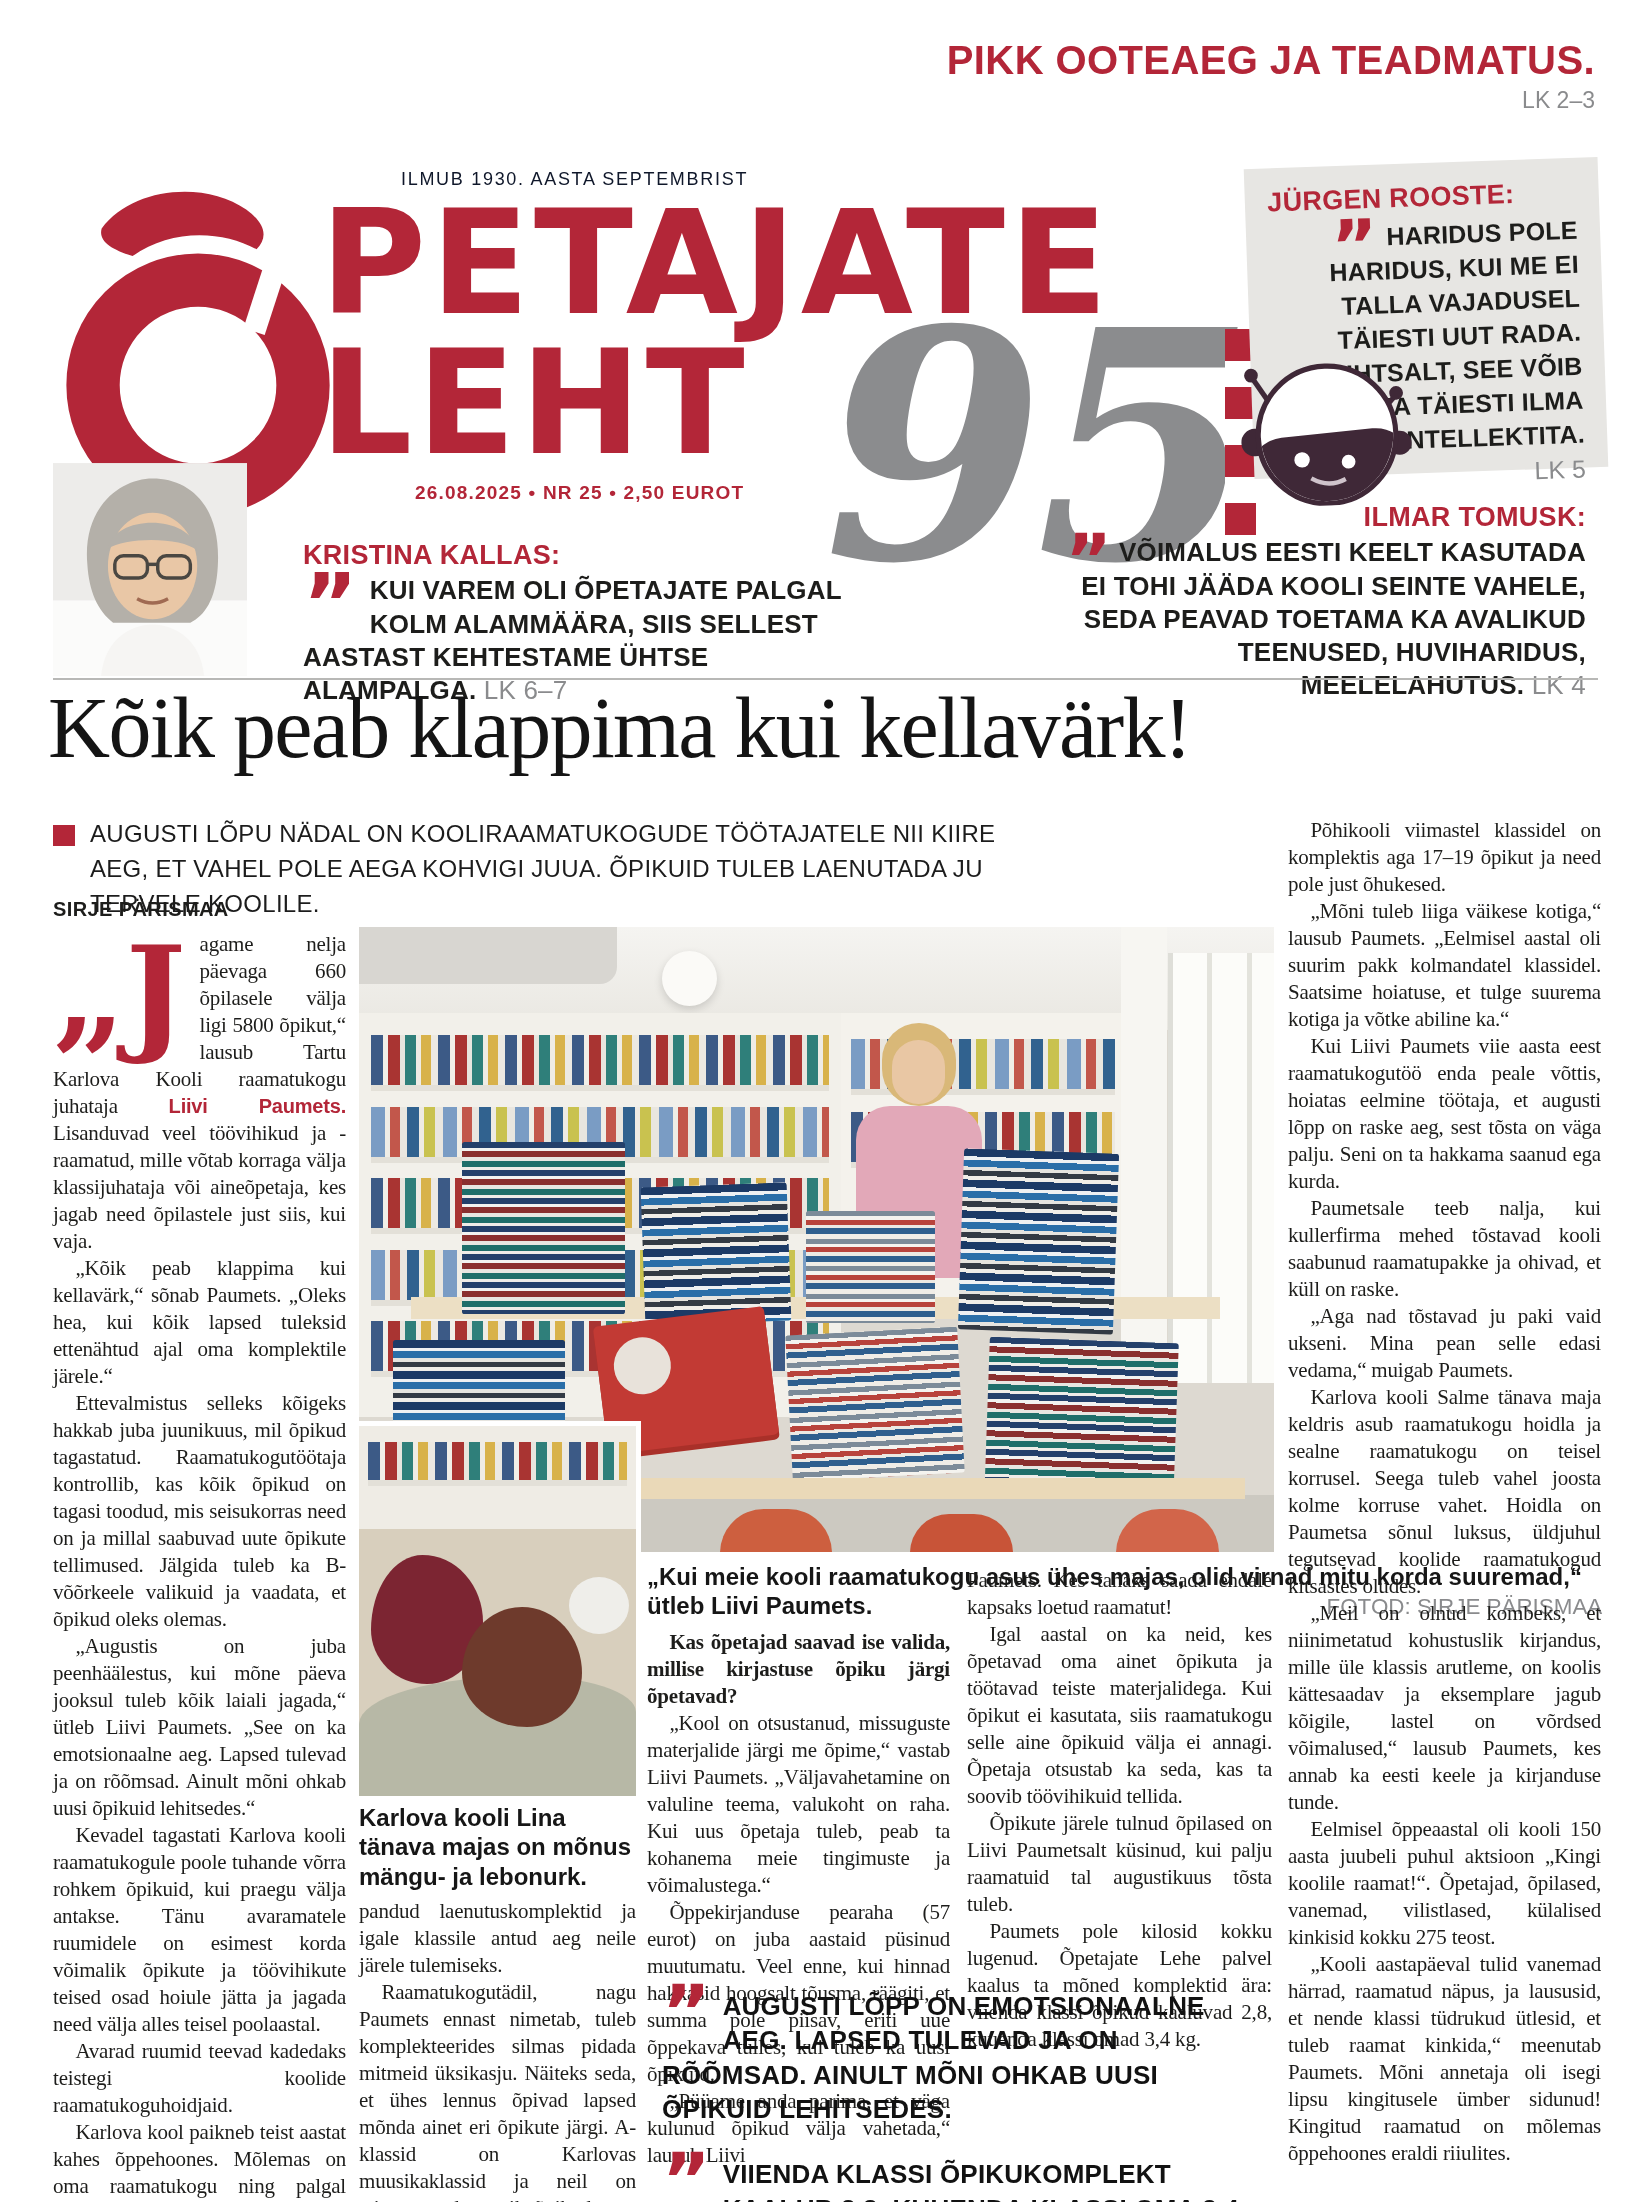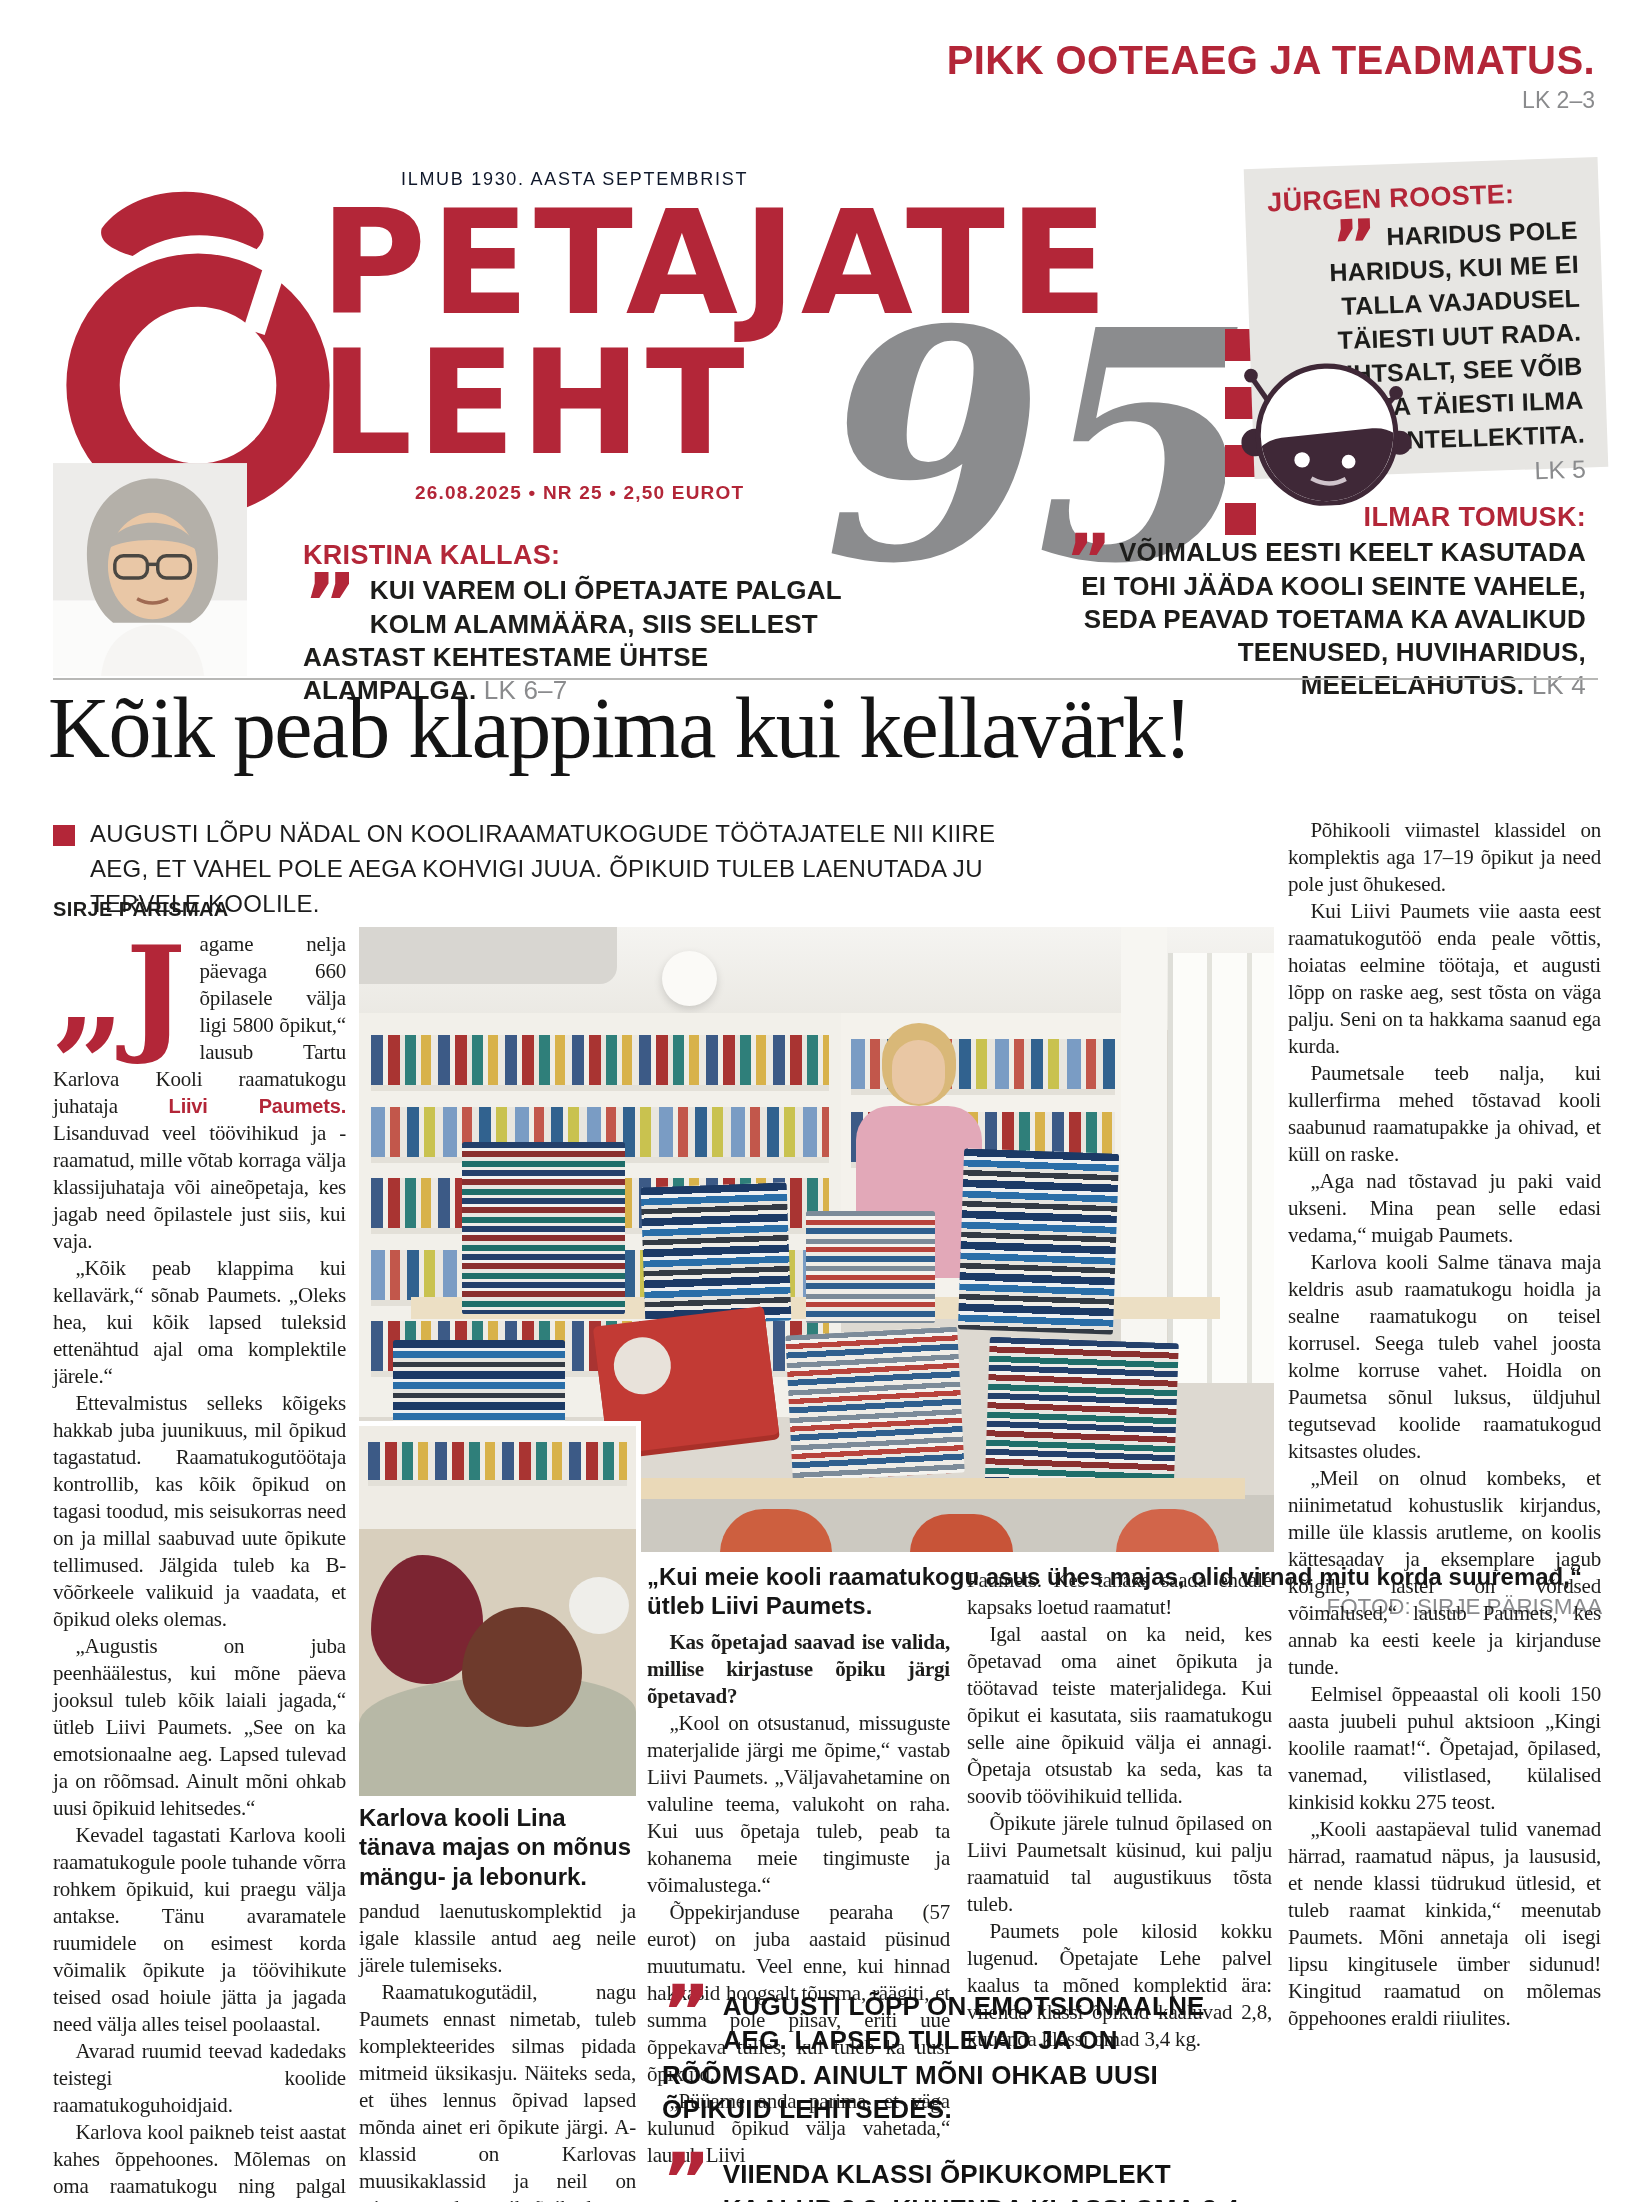--- a/index.html
+++ b/index.html
@@ -273,20 +273,21 @@
 
   <div class="abs body-col col4">
       <p class="para noindent">Paumets. Kes tahaks saada endale kapsaks loetud raamatut!</p>
       <p class="para">Igal aastal on ka neid, kes õpetavad oma ainet õpikuta ja töötavad teiste materjalidega. Kui õpikut ei kasutata, siis raamatukogu selle aine õpikuid välja ei annagi. Õpetaja otsustab ka seda, kas ta soovib töövihikuid tellida.</p>
       <p class="para">Õpikute järele tulnud õpilased on Liivi Paumetsalt küsinud, kui palju raamatuid tal augustikuus tõsta tuleb.</p>
       <p class="para">Paumets pole kilosid kokku lugenud. Õpetajate Lehe palvel kaalus ta mõned komplektid ära: viienda klassi õpikud kaaluvad 2,8, kuuenda klassi omad 3,4 kg.</p>
     </div>
 
   <div class="abs body-col col5">
       <p class="para">Põhikooli viimastel klassidel on komplektis aga 17–19 õpikut ja need pole just õhukesed.</p>
+      <p class="para">„Mõni tuleb liiga väikese kotiga,“ lausub Paumets. „Eelmisel aastal oli suurim pakk kolmandatel klassidel. Saatsime hoiatuse, et tulge suurema kotiga ja võtke abiline ka.“</p>
       <p class="para">Kui Liivi Paumets viie aasta eest raamatukogutöö enda peale võttis, hoiatas eelmine töötaja, et augusti lõpp on raske aeg, sest tõsta on väga palju. Seni on ta hakkama saanud ega kurda.</p>
       <p class="para">Paumetsale teeb nalja, kui kullerfirma mehed tõstavad kooli saabunud raamatupakke ja ohivad, et küll on raske.</p>
       <p class="para">„Aga nad tõstavad ju paki vaid ukseni. Mina pean selle edasi vedama,“ muigab Paumets.</p>
       <p class="para">Karlova kooli Salme tänava maja keldris asub raamatukogu hoidla ja sealne raamatukogu on teisel korrusel. Seega tuleb vahel joosta kolme korruse vahet. Hoidla on Paumetsa sõnul luksus, üldjuhul tegutsevad koolide raamatukogud kitsastes oludes.</p>
       <p class="para">„Meil on olnud kombeks, et niinimetatud kohustuslik kirjandus, mille üle klassis arutleme, on koolis kättesaadav ja eksemplare jagub kõigile, lastel on võrdsed võimalused,“ lausub Paumets, kes annab ka eesti keele ja kirjanduse tunde.</p>
       <p class="para">Eelmisel õppeaastal oli kooli 150 aasta juubeli puhul aktsioon „Kingi koolile raamat!“. Õpetajad, õpilased, vanemad, vilistlased, külalised kinkisid kokku 275 teost.</p>
       <p class="para">„Kooli aastapäeval tulid vanemad härrad, raamatud näpus, ja laususid, et nende klassi tüdrukud ütlesid, et tuleb raamat kinkida,“ meenutab Paumets. Mõni annetaja oli isegi lipsu kingitusele ümber sidunud! Kingitud raamatud on mõlemas õppehoones eraldi riiulites.</p>
     </div>
 
   <div class="abs pullquotes">

